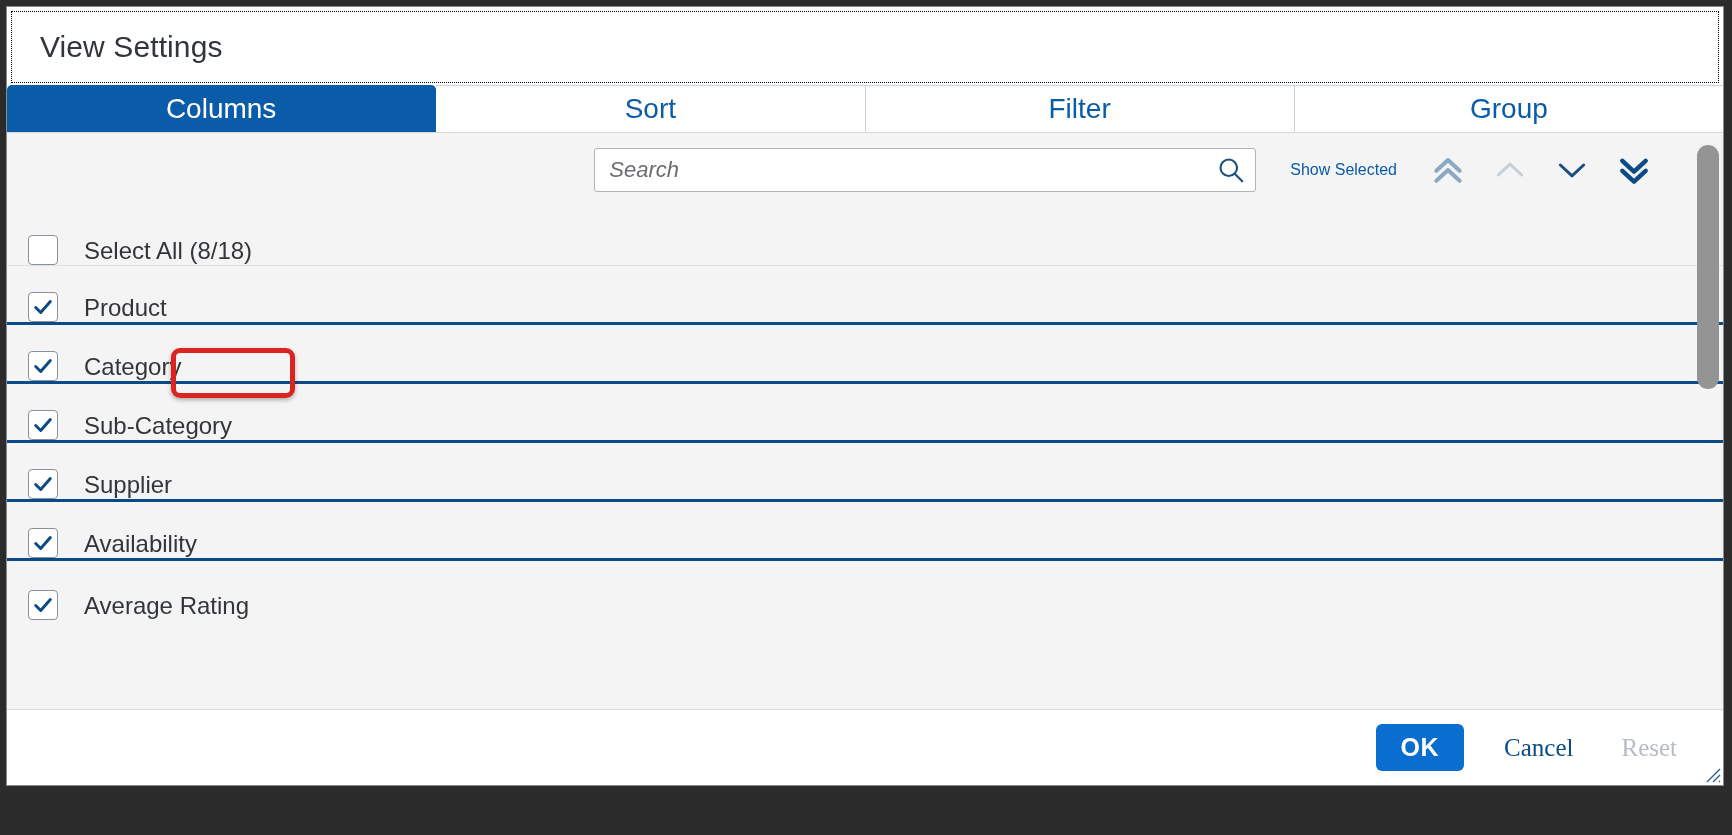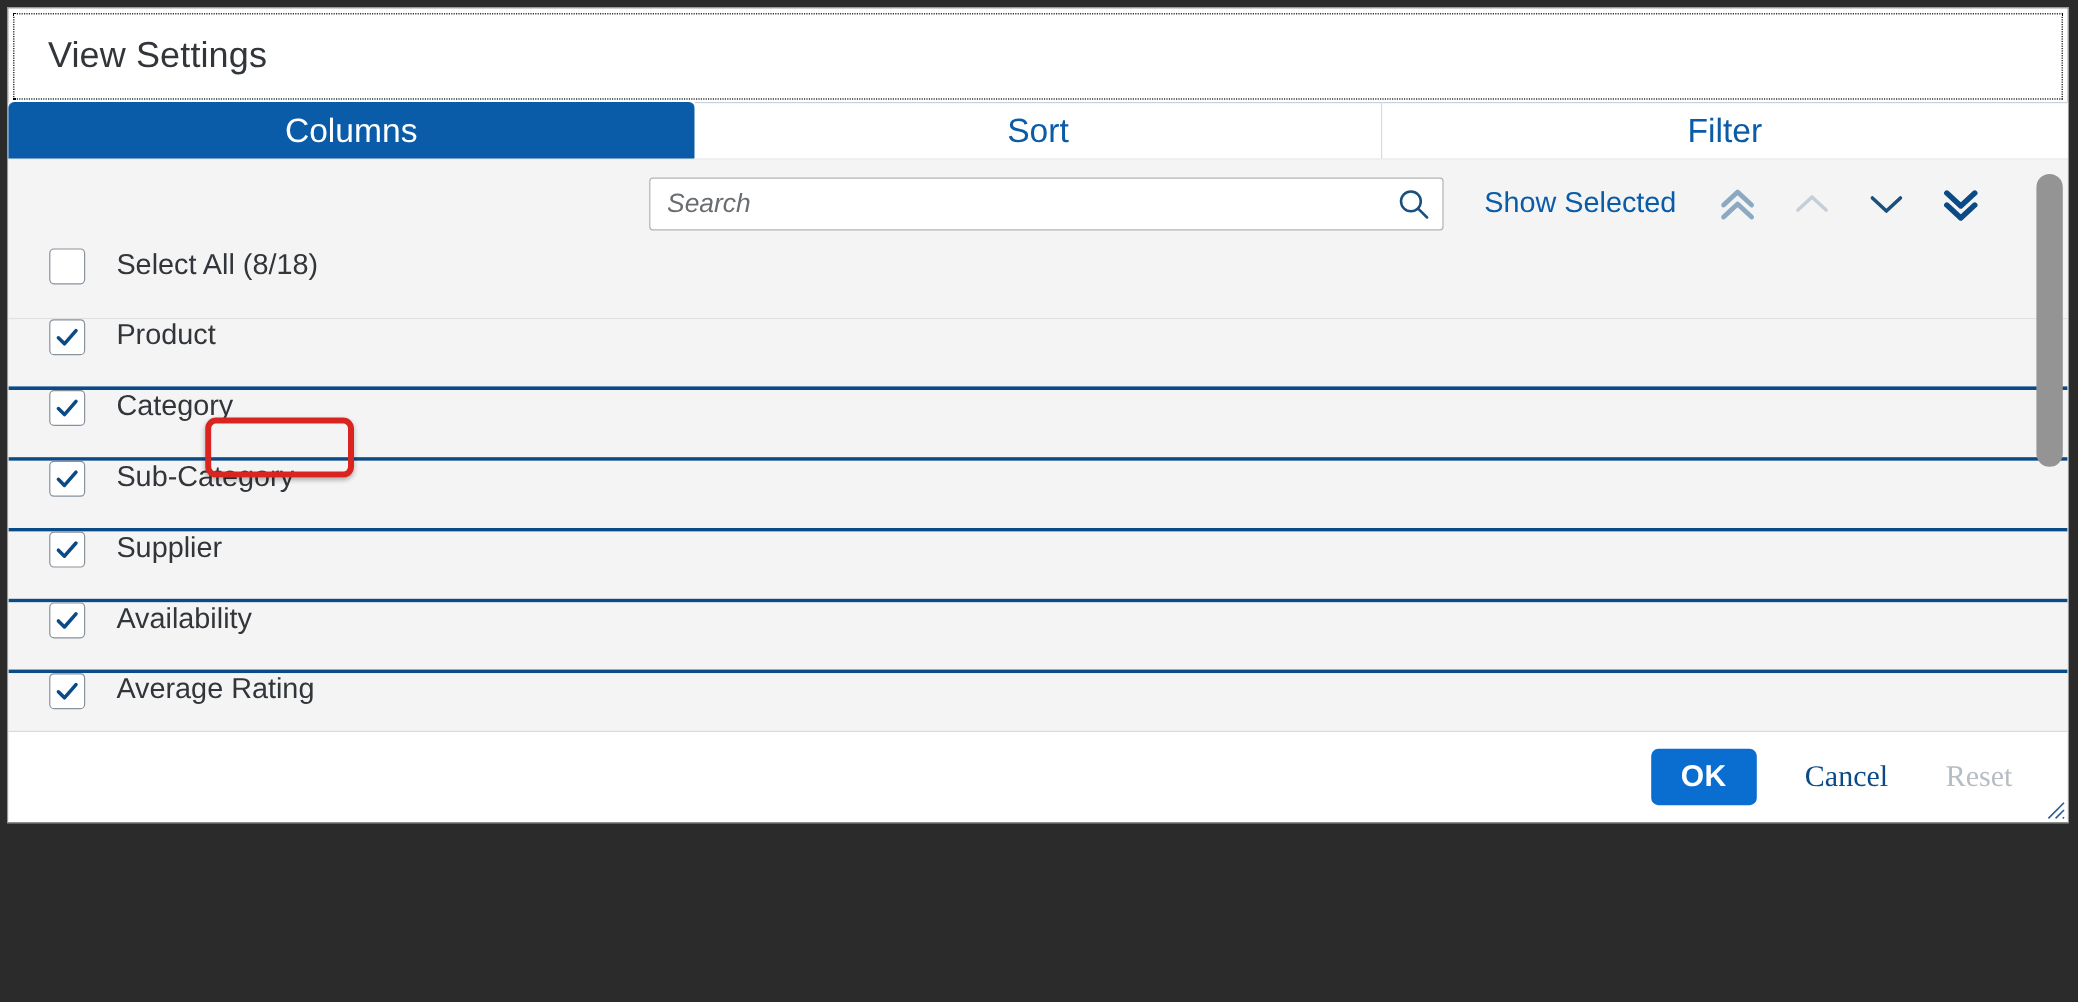--- a/index.html
+++ b/index.html
@@ -15,21 +15,21 @@
     font-family: "Liberation Sans", sans-serif;
     overflow: hidden;
   }
 
   
   #dialog {
     position: absolute;
     left: 6px;
     top: 6px;
     width: 1718px;
-    height: 680px;
+    height: 780px;
     background: #ffffff;
     border: 1px solid #8c8c8c;
     box-sizing: border-box;
     display: flex;
     flex-direction: column;
   }
 
   
   .dlg-header {
     height: 72px;
@@ -130,21 +130,21 @@
   .search-btn {
     width: 48px;
     height: 100%;
     display: flex;
     align-items: center;
     justify-content: center;
     cursor: pointer;
   }
 
   .show-selected {
-    font-size: 24px;
+    font-size: 16px;
     color: #0a5ba8;
     margin-left: 34px;
     margin-right: 20px;
     cursor: pointer;
     white-space: nowrap;
   }
   .nav-btn {
     width: 62px;
     height: 52px;
     display: flex;
@@ -154,22 +154,22 @@
   }
   .nav-btn.disabled { cursor: default; }
 
   
   .list {
     position: relative;
   }
   .row {
     height: 59px;
     display: flex;
-    align-items: flex-start;
-    padding-left: 34px;
+    align-items: flex-end;
+    padding-left: 21px;
     box-sizing: border-box;
     background: #f4f4f4;
     border-bottom: 1px solid #e0e0e0;
   }
   .row.strong-sep { border-bottom: 3px solid #0a4a86; }
   .row-label {
     font-size: 24px;
     color: #32363a;
     margin-left: 26px;
     white-space: nowrap;
@@ -284,20 +284,23 @@
 
     <div class="tabbar">
       <div class="tab active">
         <span>Columns</span>
       </div>
       <div class="tab">
         <span>Sort</span>
       </div>
       <div class="tab">
         <span>Filter</span>
+      </div>
+      <div class="tab">
+        <span>Group</span>
       </div>
     </div>
 
     <div class="content">
 
       <div class="toolbar">
         <div class="searchfield">
           <input type="text" placeholder="Search" style="">
           <span class="search-btn">
             <svg width="30" height="30" viewBox="0 0 24 24" fill="none" stroke="#1b4f7e" stroke-width="1.7">

